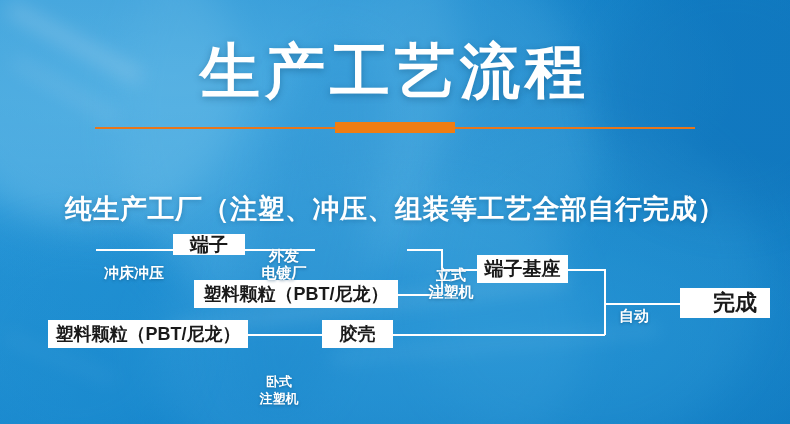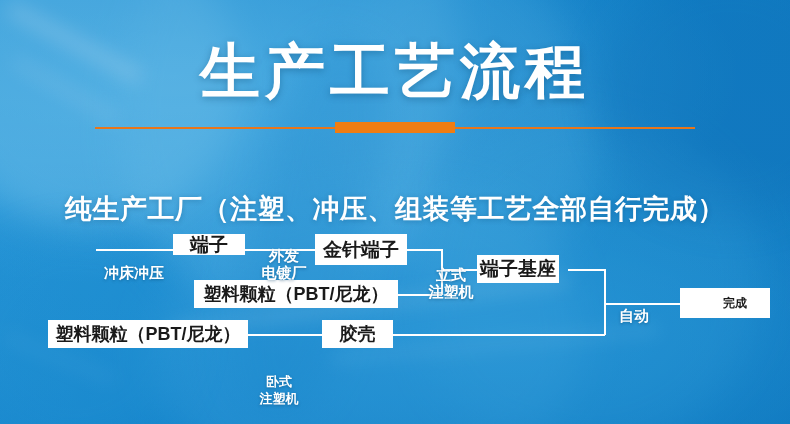--- a/index.html
+++ b/index.html
@@ -75,22 +75,22 @@
   .line.h{height:1.6px;}
   .line.v{width:1.6px;}
 
   
   #n-copper      {left:13px; top:234px; width:83px;  height:31px; font-size:19px;}
   #n-terminal    {left:173px;top:234px; width:72px;  height:21px; font-size:19px;}
   #n-goldpin     {left:315px;top:234px; width:92px;  height:31px; font-size:19px;}
   #n-plastic2    {left:194px;top:280px; width:204px; height:28px; font-size:18px;}
   #n-plastic1    {left:48px; top:320px; width:200px; height:28px; font-size:18px;}
   #n-shell       {left:322px;top:320px; width:71px;  height:28px; font-size:18px;text-align:center;}
-  #n-base        {left:477px;top:255px; width:82px;  height:28px; font-size:19px;}
-  #n-finish      {left:680px;top:288px; width:90px;  height:30px; font-size:12px;padding-left:20px;}
+  #n-base        {left:477px;top:255px; width:91px;  height:28px; font-size:19px;}
+  #n-finish      {left:680px;top:288px; width:90px;  height:30px; font-size:22px;padding-left:20px;}
 
   
   #el-stamp   {left:99px; top:232px; width:70px; font-size:15px;}
   #el-plating {left:252px;top:215px; width:64px; font-size:15px;}
   #el-vertical{left:424px;top:234px; width:54px; font-size:15px;}
   #el-horiz   {left:252px;top:341px; width:54px; font-size:13px;}
   #el-assembly{left:588px;top:275px; width:92px; font-size:15px;}
 </style>
 </head>
 <body>
@@ -131,21 +131,20 @@
     <div class="line h" style="left:441px; top:269px; width:36px;"></div>
 
     <div class="line h" style="left:248px; top:334px; width:74px;"></div>
 
     <div class="line h" style="left:568px; top:269px; width:37px;"></div>
     <div class="line h" style="left:393px; top:334px; width:212px;"></div>
     <div class="line v" style="left:604px; top:269px; height:66px;"></div>
     <div class="line h" style="left:604px; top:303px; width:76px;"></div>
 
     <div class="node" id="n-terminal">端子</div>
-    <div class="node" id="n-goldpin">金针端子</div>
     <div class="node" id="n-plastic2">塑料颗粒（PBT/尼龙）</div>
     <div class="node" id="n-plastic1">塑料颗粒（PBT/尼龙）</div>
     <div class="node" id="n-shell">胶壳</div>
     <div class="node" id="n-base">端子基座</div>
     <div class="node" id="n-finish">完成</div>
 
     <div class="edge-label" id="el-stamp">
       <div>冲床冲压</div>
     </div>
     <div class="edge-label" id="el-plating">

